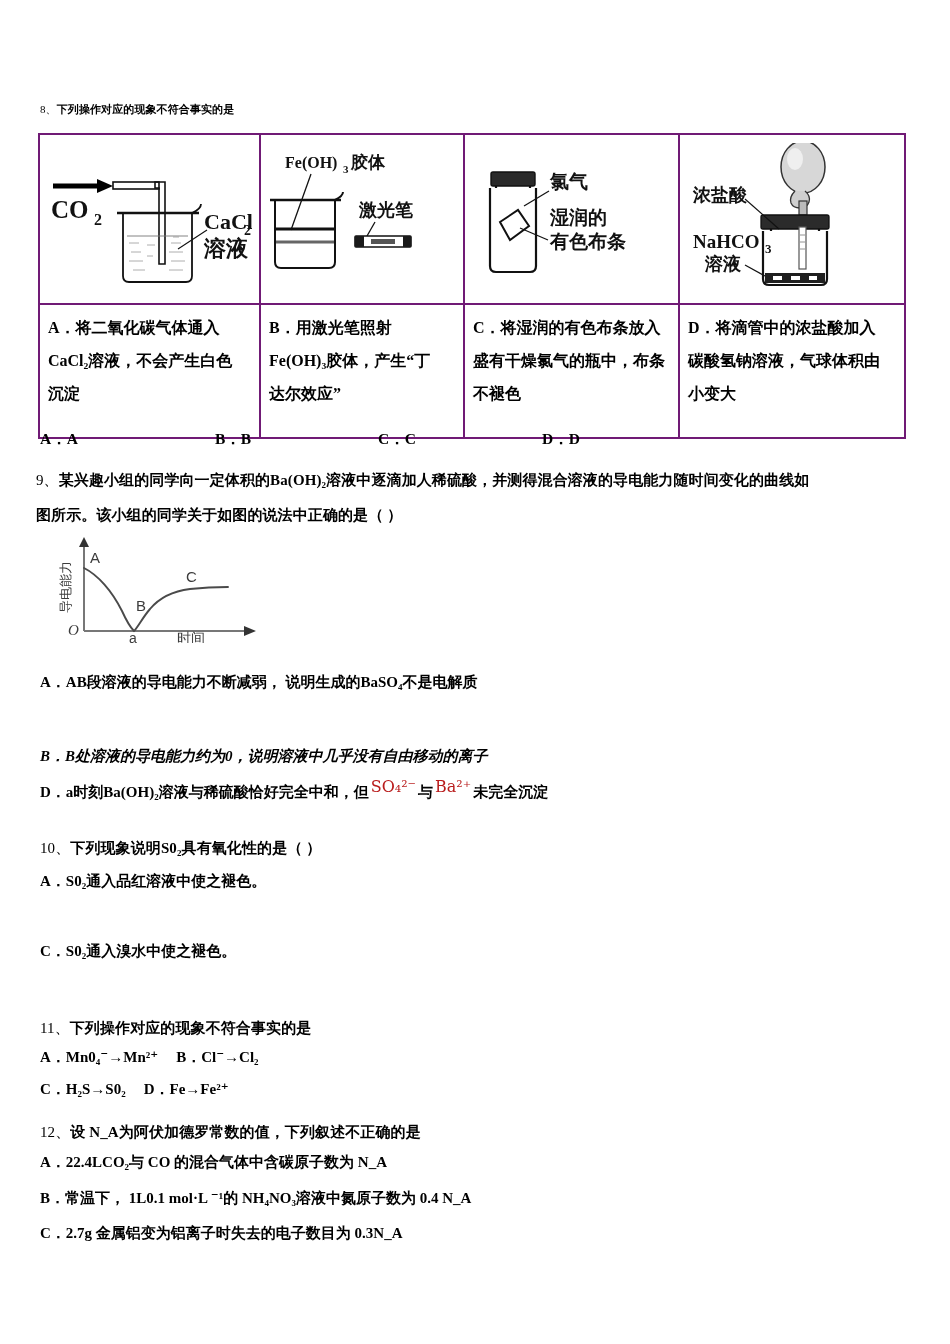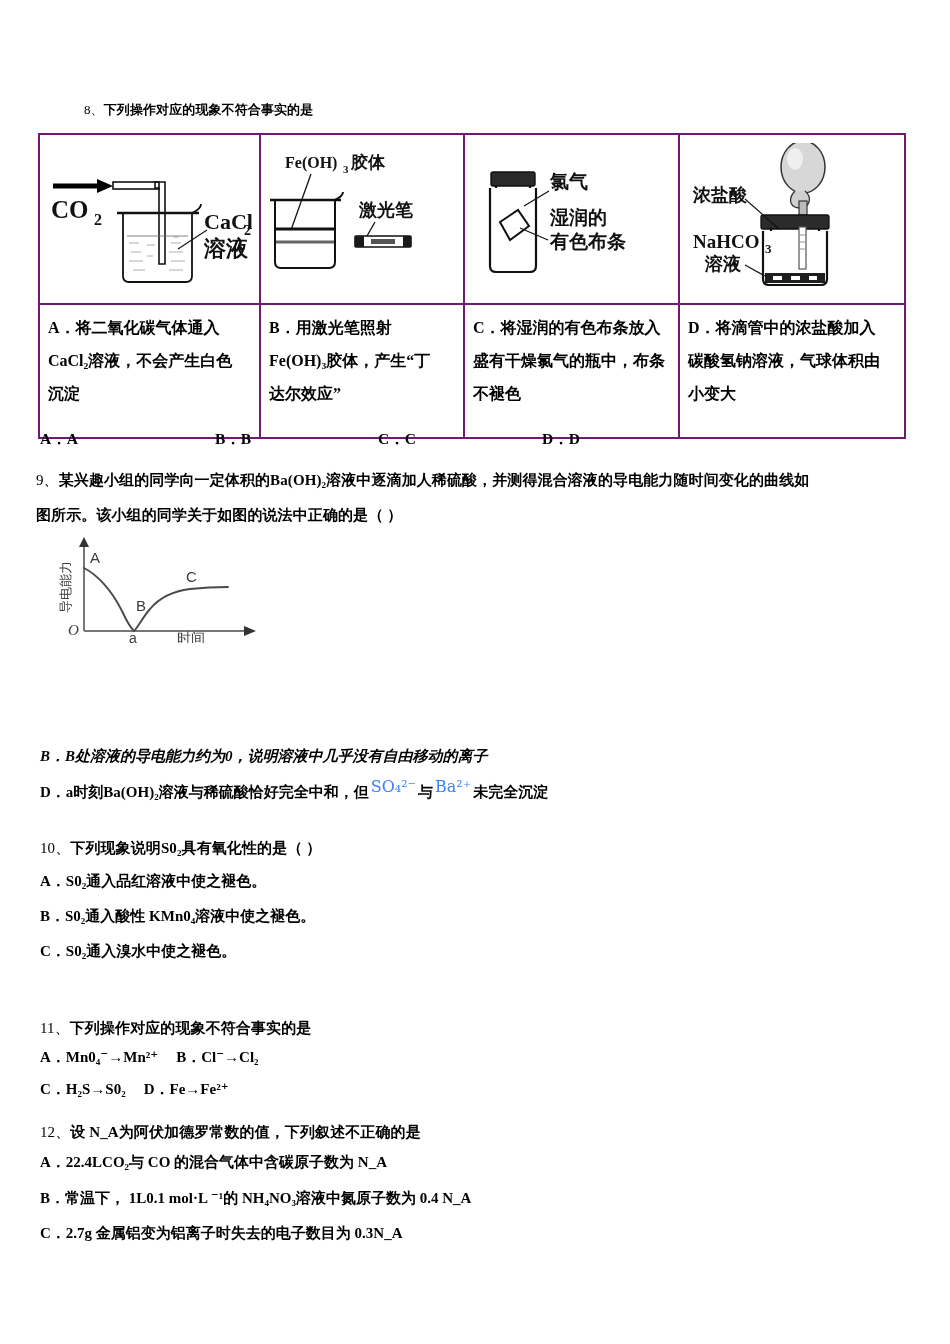--- a/index.html
+++ b/index.html
@@ -30,22 +30,21 @@
   .num-lead {
     font-family: "Liberation Serif", serif;
     font-weight: normal;
   }
 
   
   #q8-stem {
     left: 40px;
     top: 94px;
     font-weight: bold;
-    font-size: 13px;
-    margin-left: 44px;
+    font-size: 11px;
   }
 
   
   #q8-table {
     position: absolute;
     left: 38px;
     top: 133px;
     width: 858px;
     border-collapse: collapse;
     table-layout: fixed;
@@ -114,21 +113,21 @@
     line-height: 26px;
   }
   #q9a { top: 669px; }
   #q9b { top: 743px; font-style: italic; }
   #q9c { top: 741px; }
   #q9d { top: 779px; }
 
   .ion-img {
     font-family: "DejaVu Serif", "Liberation Serif", serif;
     font-weight: normal;
-    color: #3b82f6;
+    color: #b91c1c;
     font-size: 16px;
     position: relative;
     top: -5px;
     padding: 0 2px;
   }
 
   
   #q10-stem {
     left: 40px;
     top: 833px;
@@ -374,30 +373,30 @@
       <text x="42" y="28" font-size="15" fill="#3c3c3c" font-family="'Liberation Sans',sans-serif">A</text>
       <text x="88" y="76" font-size="15" fill="#3c3c3c" font-family="'Liberation Sans',sans-serif">B</text>
       <text x="138" y="47" font-size="15" fill="#3c3c3c" font-family="'Liberation Sans',sans-serif">C</text>
 
       <text x="81" y="108" font-size="14" fill="#3c3c3c" font-family="'Liberation Sans',sans-serif">a</text>
 
       <text x="129" y="108" font-size="14" fill="#3c3c3c" font-family="'Liberation Sans',sans-serif">时间</text>
     </svg>
   </div>
 
+  <div class="q9-opt" id="q9a">A．AB段溶液的导电能力不断减弱，  说明生成的BaSO₄不是电解质</div>
   <div class="q9-opt" id="q9b">B．B处溶液的导电能力约为0，说明溶液中几乎没有自由移动的离子</div>
   <div class="q9-opt" id="q9d">
     <span>D．a时刻Ba(OH)₂溶液与稀硫酸恰好完全中和，但</span><span class="ion-img">SO₄²⁻</span><span>与</span><span class="ion-img">Ba²⁺</span><span>未完全沉淀</span>
   </div>
 
   <div class="q-stem" id="q10-stem">
     <span class="num-lead">10、</span><span>下列现象说明S0₂具有氧化性的是（    ）</span>
   </div>
   <div class="q10-opt" id="q10a">A．S0₂通入品红溶液中使之褪色。</div>
-  <div class="q10-opt" id="q10b">B．S0₂通入酸性 KMn0₄溶液中使之褪色。</div>
   <div class="q10-opt" id="q10c">C．S0₂通入溴水中使之褪色。</div>
 
   <div class="q-stem" id="q11-stem">
     <span class="num-lead">11、</span><span>下列操作对应的现象不符合事实的是</span>
   </div>
   <div class="q11-row" id="q11r1">
     <span>A．Mn0₄⁻→Mn²⁺</span><span class="gap-sm"></span><span>B．Cl⁻→Cl₂</span>
   </div>
   <div class="q11-row" id="q11r2">
     <span>C．H₂S→S0₂</span><span class="gap-sm"></span><span>D．Fe→Fe²⁺</span>

